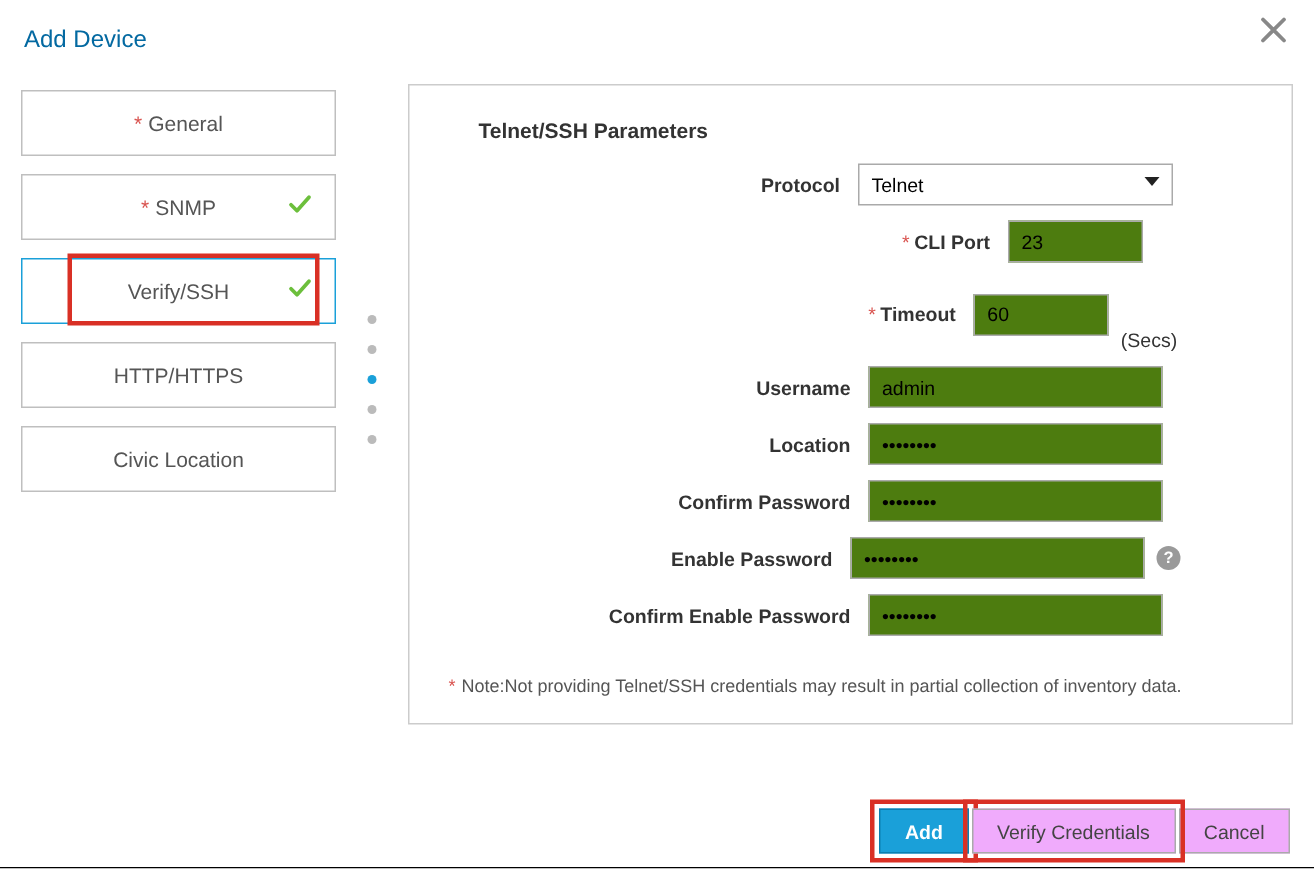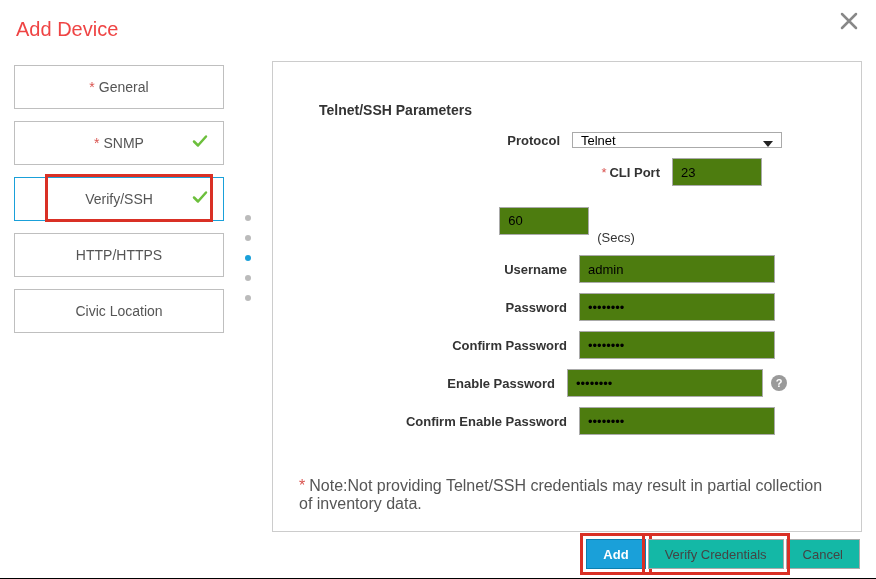--- a/index.html
+++ b/index.html
@@ -10,22 +10,22 @@
     color: #333;
     background: #fff;
     width: 876px;
     height: 579px;
     position: relative;
   }
   .dialog {
     padding: 10px 14px 0 14px;
   }
   .dialog-title {
-    font-size: 20px;
-    color: #ef4444;
+    font-size: 16px;
+    color: #0369a1;
     font-weight: 400;
     margin: 8px 0 20px 2px;
   }
   .close-x {
     position: absolute;
     top: 10px;
     right: 18px;
     font-size: 24px;
     color: #888;
     cursor: pointer;
@@ -79,21 +79,21 @@
     gap: 14px;
     padding-top: 154px;
   }
   .dot {
     width: 6px; height: 6px; border-radius: 50%; background: #bbb;
   }
   .dot.active { background: #1aa0d9; }
   .panel {
     flex: 1;
     border: 1px solid #ccc;
-    padding: 40px 26px 18px 26px;
+    padding: 22px 26px 18px 26px;
     min-height: 406px;
     position: relative;
   }
   .panel-title {
     font-size: 14px;
     font-weight: bold;
     color: #333;
     margin-bottom: 14px;
     margin-left: 20px;
   }
@@ -115,21 +115,21 @@
     color: #d9534f;
     font-weight: normal;
     margin-right: 3px;
   }
   .select-wrap {
     position: relative;
     width: 210px;
   }
   .select-wrap select {
     width: 100%;
-    height: 16px;
+    height: 28px;
     border: 1px solid #aaa;
     padding: 0 8px;
     font-size: 13px;
     appearance: none;
     -webkit-appearance: none;
     background: #fff;
   }
   .select-caret {
     position: absolute;
     right: 8px; top: 6px;
@@ -155,38 +155,38 @@
     width: 16px; height: 16px;
     border-radius: 50%;
     background: #9a9a9a;
     color: #fff;
     align-items: center; justify-content: center;
     font-size: 11px;
     font-weight: bold;
     margin-left: 8px;
   }
   .note {
-    margin-top: 42px;
-    font-size: 16px;
+    margin-top: 26px;
+    font-size: 12px;
     color: #555;
   }
   .note .star { color: #d9534f; margin-right: 4px; }
   .footer {
     position: absolute;
     bottom: 10px;
     right: 16px;
     display: flex;
     gap: 2px;
     align-items: center;
   }
   .btn {
     height: 30px;
     padding: 0 16px;
     border: 1px solid #aaa;
-    background: #14b8a6;
+    background: #f0abfc;
     color: #444;
     font-size: 13px;
     cursor: pointer;
   }
   .btn.primary {
     background: #1aa0d9;
     border: 1px solid #0b7fb0;
     color: #fff;
     font-weight: bold;
   }
@@ -272,31 +272,32 @@
           </span>
         </div>
       </div>
 
       <div class="form-row">
         <div class="form-label" style="width:300px;"><span class="req-star">*</span><span>CLI Port</span></div>
         <input class="text-input small" value="23" style="">
       </div>
 
       <div class="form-row">
+        <div class="form-label" style="width:300px;"><span class="req-star">*</span><span>Timeout</span></div>
         <input class="text-input small" value="60" style="">
         <span class="suffix">(Secs)</span>
       </div>
 
       <div class="form-row">
         <div class="form-label">Username</div>
         <input class="text-input wide" value="admin" style="">
       </div>
 
       <div class="form-row">
-        <div class="form-label">Password</div>
+        <div class="form-label">Location</div>
         <input class="text-input wide" type="password" value="••••••••" style="">
       </div>
 
       <div class="form-row">
         <div class="form-label">Confirm Password</div>
         <input class="text-input wide" type="password" value="••••••••" style="">
       </div>
 
       <div class="form-row">
         <div class="form-label">Enable Password</div>

